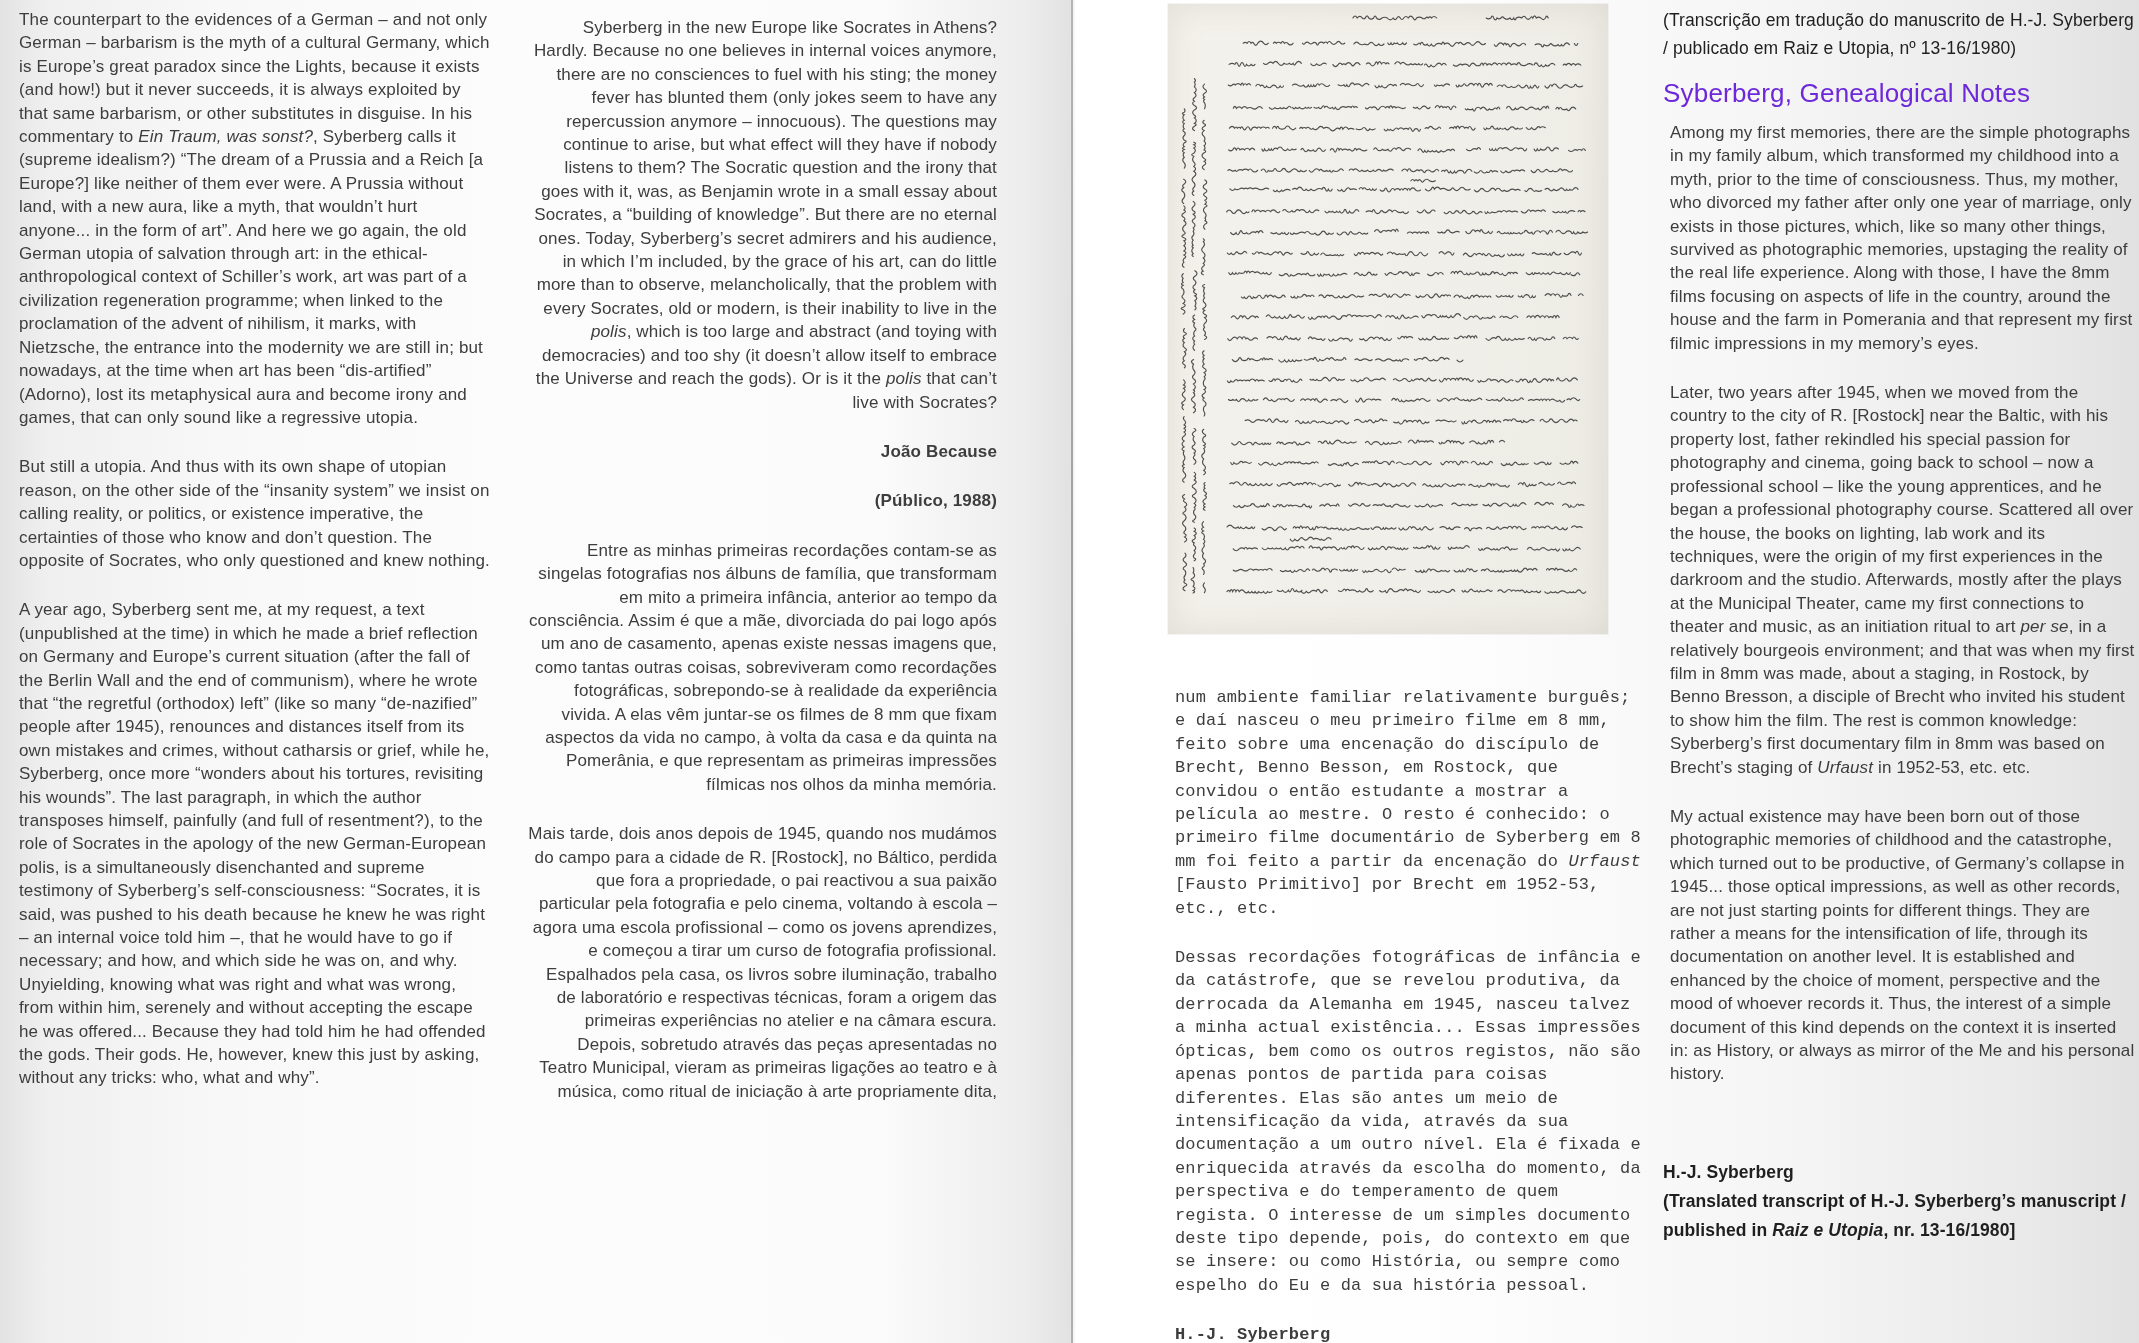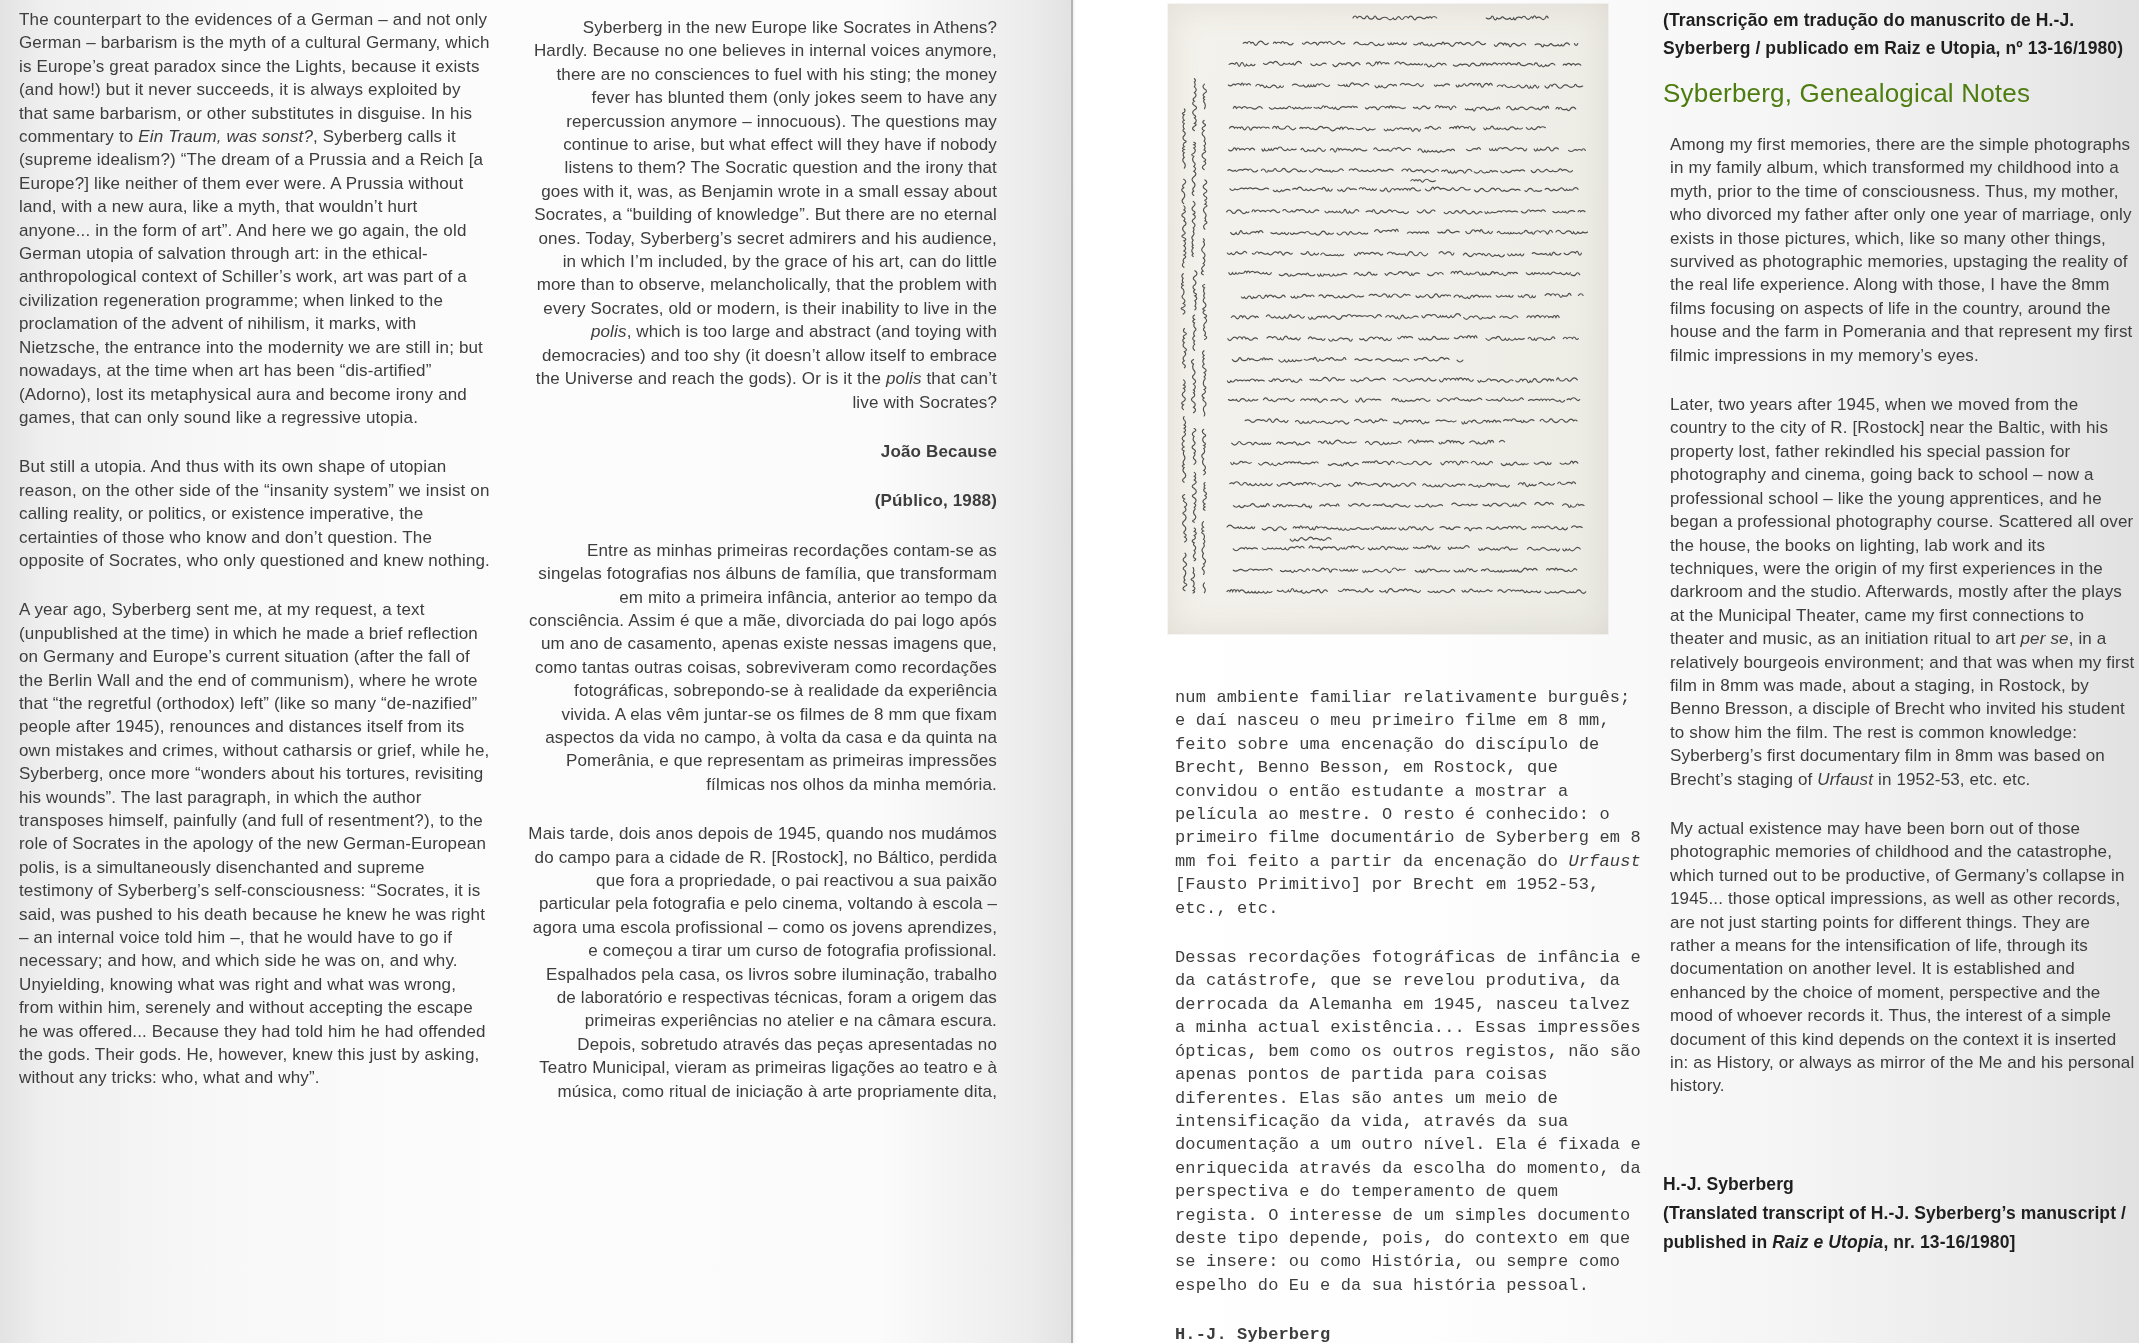--- a/index.html
+++ b/index.html
@@ -15,23 +15,23 @@
   .page-divider{position:absolute;left:1071px;top:0;width:2px;height:1343px;
     background:linear-gradient(180deg,#b4b4b4,#9c9c9c 50%,#b0b0b0);}
   .col{position:absolute;top:0;}
   .bodytext p{margin:0 0 26px 7px;font-size:17px;line-height:23.4px;letter-spacing:0.15px;color:#3d3d3d;}
   .bodytext p i{font-style:italic;}
   .byline{font-weight:bold;color:#1f1f1f;font-size:17px;line-height:27px;margin:0;}
   .byline-top{margin-top:42px;}
   .col3-byline{margin-top:60px;}
   h2.heading-pt{font-family:"Liberation Sans",sans-serif;font-weight:bold;color:#1a1a1a;
     font-size:23px;line-height:28px;margin:50px 0 30px 0;letter-spacing:0.2px;}
-  h1.heading-en{font-family:"Liberation Sans",sans-serif;font-weight:400;color:#4d7c0f;
-    font-size:26px;line-height:31px;margin:16px 0 24px 0;letter-spacing:0.2px;}
-  p.note-header{font-weight:bold;color:#1f1f1f;font-size:17.5px;line-height:28px;margin:0;letter-spacing:0.1px;}
+  h1.heading-en{font-family:"Liberation Sans",sans-serif;font-weight:400;color:#6d28d9;
+    font-size:26px;line-height:31px;margin:16px 0 12px 0;letter-spacing:0.2px;}
+  p.note-header{font-weight:normal;color:#1f1f1f;font-size:17.5px;line-height:28px;margin:0;letter-spacing:0.1px;}
   .credit-block{margin-top:72px;}
   .credit-block p{margin:0;font-weight:bold;color:#1f1f1f;font-size:17.5px;line-height:29px;letter-spacing:0.1px;}
   .credit-block p i{font-style:italic;}
   .manuscript{
     position:absolute;left:1168px;top:4px;width:440px;height:630px;
     background:linear-gradient(100deg,#f4f2ec 0%,#f1efe9 55%,#ecebe4 100%);
     box-shadow:inset 0 0 34px rgba(110,100,80,0.14), 0 0 0 1px rgba(0,0,0,0.04);
   }
   .manuscript svg{display:block;width:100%;height:100%;}
 </style>

